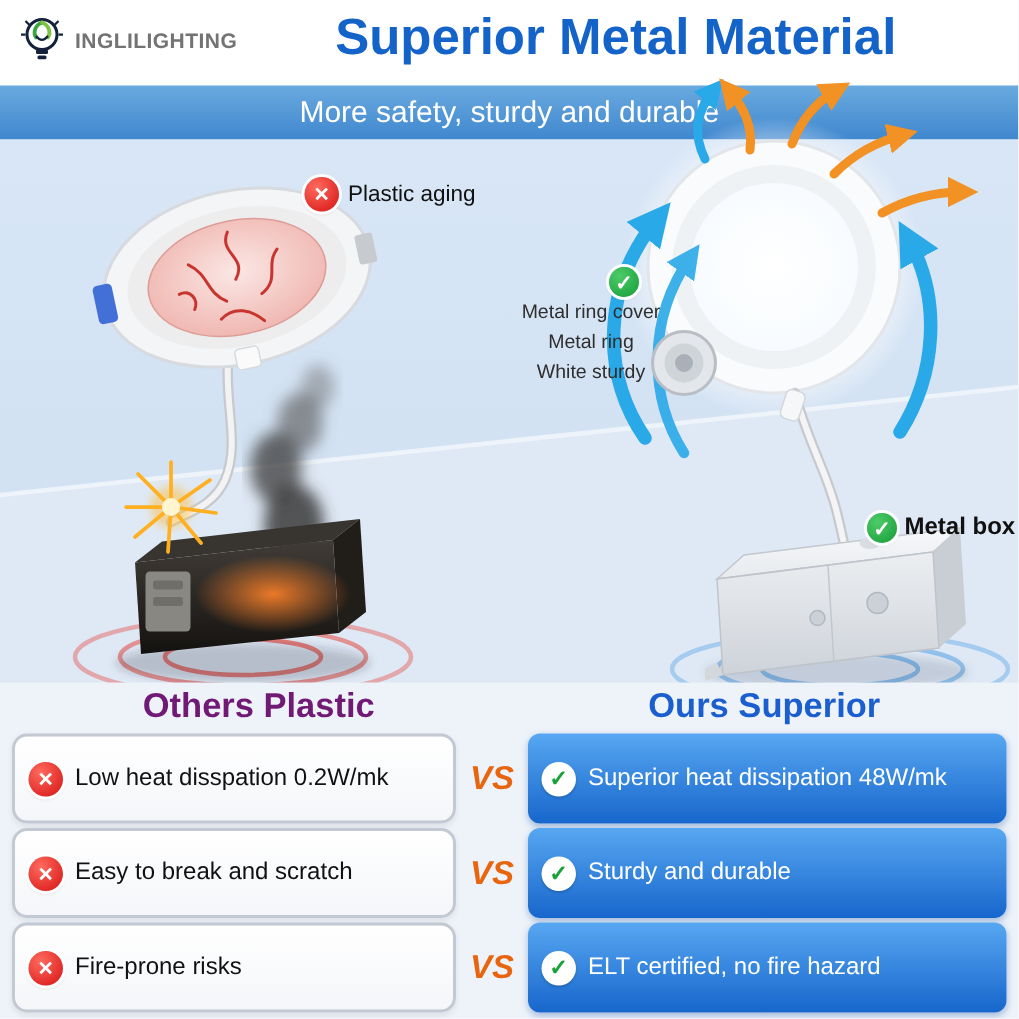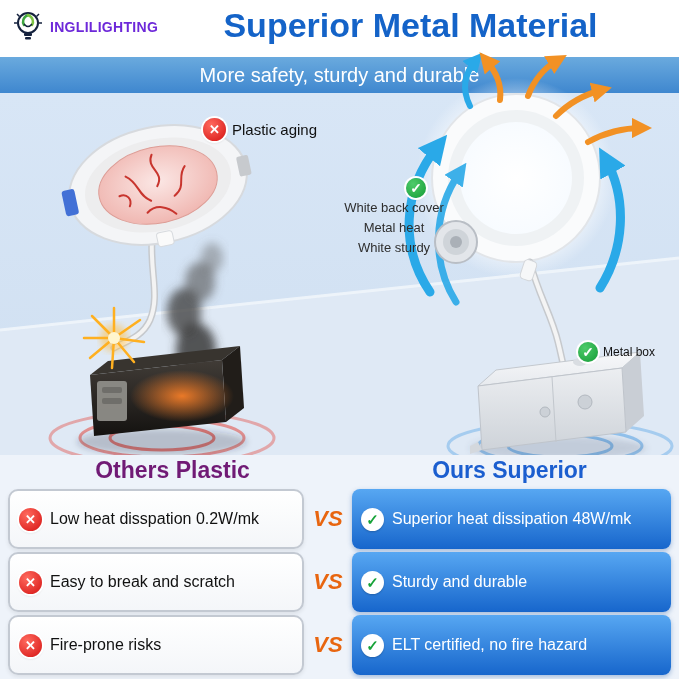--- a/index.html
+++ b/index.html
@@ -2,35 +2,35 @@
 <html><head>
 <meta charset="utf-8">
 <style>
   html,body{margin:0;padding:0;}
   body{font-family:"Liberation Sans", sans-serif;}
   .page{position:relative;width:679px;height:679px;background:#eef3fa;overflow:hidden;}
 
   
   .header{position:absolute;top:0;left:0;right:0;height:57px;background:#ffffff;z-index:1;}
   .logo{position:absolute;left:10px;top:9px;display:flex;align-items:center;gap:4px;}
-  .logo-text{font-size:14px;font-weight:800;color:#6d28d9;letter-spacing:.3px;}
+  .logo-text{font-size:14px;font-weight:800;color:#737373;letter-spacing:.3px;}
   .title{position:absolute;left:150px;right:8px;top:6px;text-align:center;font-size:34px;font-weight:800;color:#1463c8;}
 
   .banner{position:absolute;top:57px;left:0;right:0;height:36px;z-index:1;
           background:linear-gradient(180deg,#6aaade,#3f87cf);
           color:#fff;display:flex;align-items:center;justify-content:center;font-size:20px;}
 
   .art{position:absolute;top:50px;left:0;width:679px;height:405px;z-index:2;}
 
   
   .ov{position:absolute;z-index:3;text-align:center;}
   .badge-plastic{left:203px;top:118px;display:flex;align-items:center;gap:6px;font-size:15px;color:#111;}
   .metal-check{left:406px;top:178px;}
   .metal-labels{left:326px;top:198px;width:136px;text-align:center;font-size:13px;color:#2e2e2e;line-height:20px;}
-  .metal-box-tag{left:578px;top:342px;display:flex;align-items:center;gap:5px;font-size:12px;font-weight:400;color:#111;}
+  .metal-box-tag{left:578px;top:342px;display:flex;align-items:center;gap:5px;font-size:16px;font-weight:700;color:#111;}
 
   
   .col-head{position:absolute;top:457px;text-align:center;font-size:23px;font-weight:800;z-index:3;}
   .col-head-left{left:0;width:345px;color:#701a75;}
   .col-head-right{left:340px;width:339px;color:#1b5ecf;}
 
   
   .comp-row{position:absolute;left:8px;right:8px;height:50px;display:flex;align-items:center;z-index:3;}
   .row-1{top:494px;} .row-2{top:557px;} .row-3{top:620px;}
   .pill{height:60px;display:flex;align-items:center;gap:8px;padding:0 9px;box-sizing:border-box;font-size:16px;}
@@ -244,22 +244,22 @@
     </g>
   </svg>
 
   <div class="ov badge-plastic">
     <span class="ic ic-cross"></span>
     <span>Plastic aging</span>
   </div>
 
   <span class="ov ic ic-check ic-sm metal-check"></span>
   <div class="ov metal-labels">
-    <div>White back cover</div>
-    <div>Metal heat</div>
+    <div>Metal ring cover</div>
+    <div>Metal ring</div>
     <div>White sturdy</div>
   </div>
 
   <div class="ov metal-box-tag">
     <span class="ic ic-check ic-sm"></span>
     <span>Metal box</span>
   </div>
 
   <div class="col-head col-head-left">Others Plastic</div>
   <div class="col-head col-head-right">Ours Superior</div>

